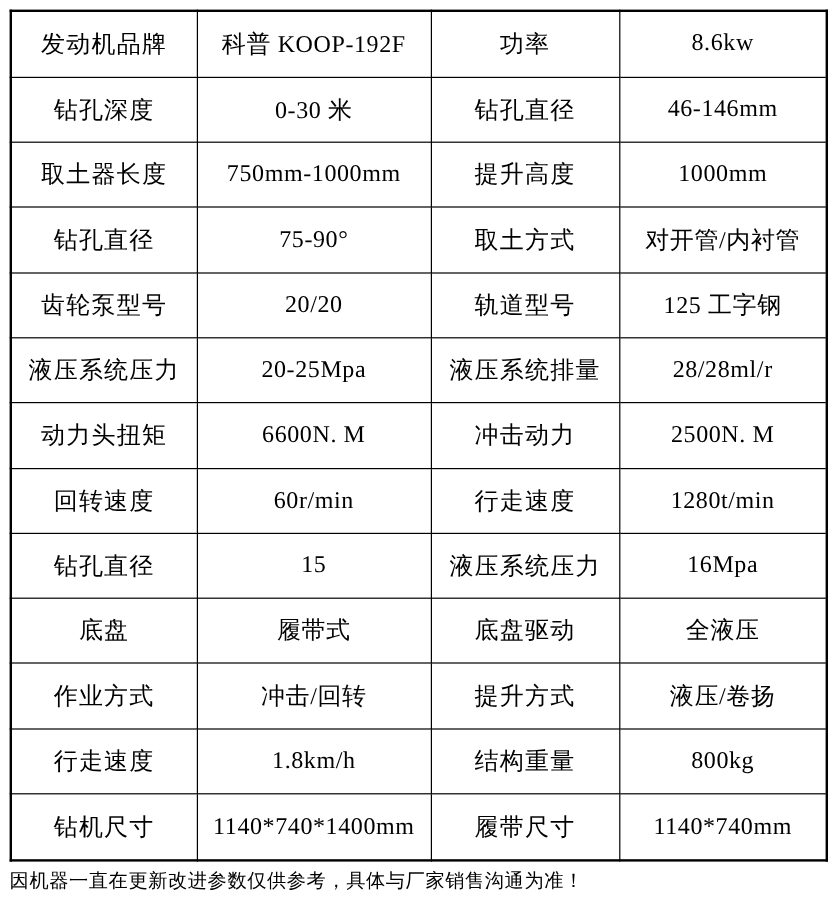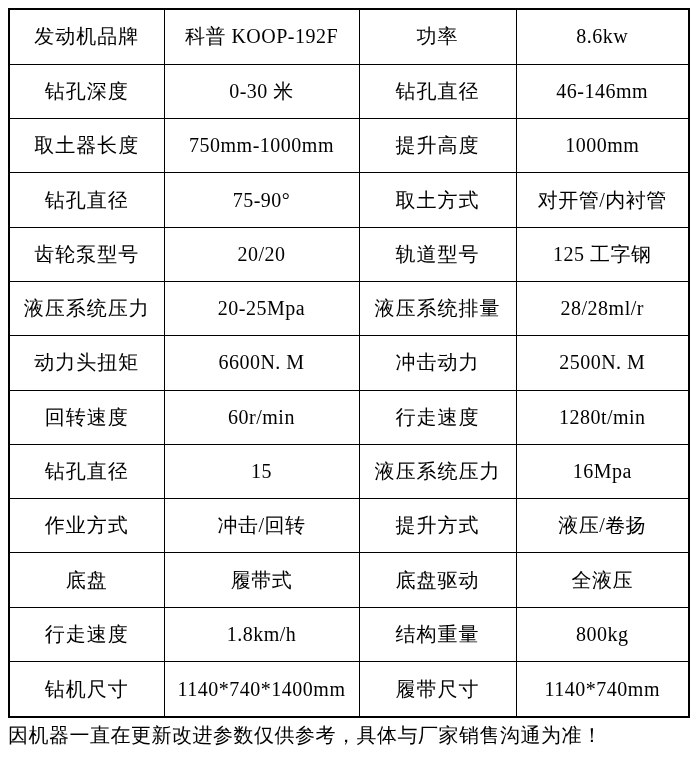--- a/index.html
+++ b/index.html
@@ -37,21 +37,21 @@
     letter-spacing: 1px;
   }
   td.value-cell {
     letter-spacing: 0.5px;
   }
   .footnote {
     position: absolute;
     left: 8px;
     top: 722px;
     width: 690px;
-    font-size: 20px;
+    font-size: 16px;
     line-height: 26px;
     letter-spacing: 0.5px;
     color: #000000;
   }
 </style>
 </head>
 <body>
 
 <table class="spec-table">
   <colgroup>
@@ -109,30 +109,30 @@
       <td class="label-cell">行走速度</td>
       <td class="value-cell">1280t/min</td>
     </tr>
     <tr>
       <td class="label-cell">钻孔直径</td>
       <td class="value-cell">15</td>
       <td class="label-cell">液压系统压力</td>
       <td class="value-cell">16Mpa</td>
     </tr>
     <tr>
+      <td class="label-cell">底盘</td>
+      <td class="value-cell">履带式</td>
+      <td class="label-cell">底盘驱动</td>
+      <td class="value-cell">全液压</td>
+    </tr>
+    <tr>
       <td class="label-cell">作业方式</td>
       <td class="value-cell">冲击/回转</td>
       <td class="label-cell">提升方式</td>
       <td class="value-cell">液压/卷扬</td>
-    </tr>
-    <tr>
-      <td class="label-cell">底盘</td>
-      <td class="value-cell">履带式</td>
-      <td class="label-cell">底盘驱动</td>
-      <td class="value-cell">全液压</td>
     </tr>
     <tr>
       <td class="label-cell">行走速度</td>
       <td class="value-cell">1.8km/h</td>
       <td class="label-cell">结构重量</td>
       <td class="value-cell">800kg</td>
     </tr>
     <tr>
       <td class="label-cell">钻机尺寸</td>
       <td class="value-cell">1140*740*1400mm</td>

